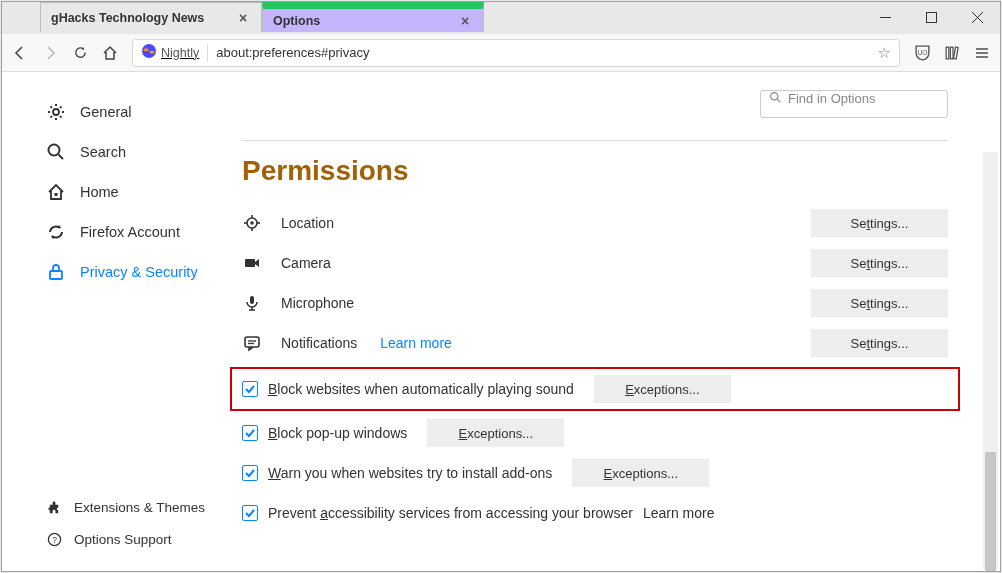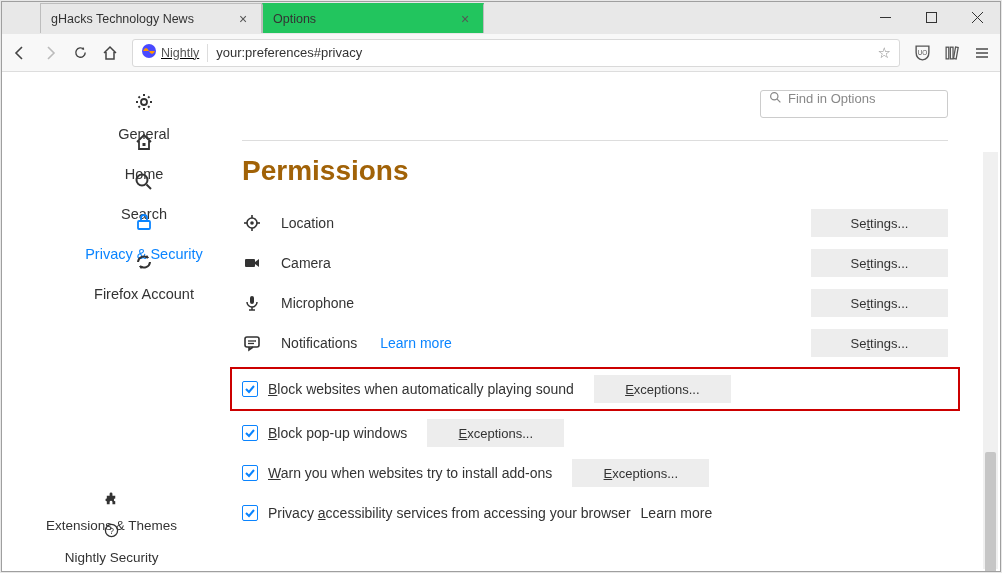--- a/index.html
+++ b/index.html
@@ -1,23 +1,23 @@
 <!DOCTYPE html>
 <html><head>
 <meta charset="utf-8">
 <style>
 * { box-sizing: border-box; margin: 0; padding: 0; font-family: "Segoe UI", Arial, sans-serif; }
 body { background: #e8e8e8; width: 1002px; height: 573px; overflow: hidden; position: relative; }
 .window { width: 1000px; height: 571px; margin: 1px; background: #fff; border: 1px solid #9f9f9f; display: flex; flex-direction: column; }
 
 
 .titlebar { height: 32px; background: #e8e8e8; display: flex; align-items: stretch; position: relative; }
-.tabs { display: flex; align-items: center; padding-left: 38px; }
+.tabs { display: flex; align-items: flex-start; padding-left: 38px; font-weight: bold; }
 .tab { height: 30px; min-width: 222px; display: flex; align-items: center; padding: 0 10px; font-size: 12.5px; color: #333; border: 1px solid #bdbdbd; border-bottom: none; background: #e8e8e8; position: relative; }
-.tab.active { background: #22c55e; border-top: 2px solid #22c55e; }
+.tab.active { background: #c4b5fd; border-top: 7px solid #22c55e; }
 .tab .tab-close { margin-left: auto; width: 16px; height: 16px; display: flex; align-items: center; justify-content: center; font-size: 14px; color: #555; }
 .win-controls { position: absolute; right: 0; top: 0; display: flex; height: 30px; }
 .win-btn { width: 46px; display: flex; align-items: center; justify-content: center; color: #333; font-size: 12px; }
 .win-btn svg { width: 11px; height: 11px; }
 
 
 .toolbar { height: 38px; background: #f8f8f8; border-bottom: 1px solid #ddd; display: flex; align-items: center; padding: 0 4px; gap: 2px; }
 .nav-btn { width: 28px; height: 28px; display: flex; align-items: center; justify-content: center; color: #555; }
 .nav-btn.disabled { color: #bbb; }
 .urlbar { flex: 1; height: 28px; background: #fff; border: 1px solid #d9d9d9; border-radius: 3px; display: flex; align-items: center; margin: 0 6px; }
@@ -25,21 +25,21 @@
 .urlbar .identity-label { font-size: 12.5px; color: #555; }
 .urlbar .sep { width: 1px; height: 18px; background: #ddd; }
 .urlbar .url { flex: 1; padding: 0 8px; font-size: 13px; color: #333; }
 .urlbar .star { padding: 0 8px; color: #888; font-size: 15px; }
 .toolbar-icon { width: 28px; height: 28px; display: flex; align-items: center; justify-content: center; color: #555; }
 
 
 .content-wrap { flex: 1; display: flex; position: relative; background: #fff; overflow: hidden; }
 .content { flex: 1; display: flex; padding: 0; }
 .sidebar { width: 240px; padding: 20px 0 0 44px; }
-.nav-item { display: flex; align-items: center; height: 40px; gap: 14px; font-size: 14.5px; color: #333; cursor: pointer; flex-direction: column; }
+.nav-item { display: flex; align-items: center; height: 40px; gap: 14px; font-size: 14.5px; color: #333; cursor: pointer; }
 .nav-item.active { color: #0a84ff; }
 .nav-item .nav-icon { width: 20px; height: 20px; display: flex; align-items: center; justify-content: center; }
 .sidebar-bottom { position: absolute; bottom: 16px; left: 44px; }
 .sidebar-bottom .nav-item { font-size: 13.5px; height: 32px; gap: 12px; }
 .sidebar-bottom .nav-icon { width: 16px; height: 16px; }
 
 .main { flex: 1; padding: 18px 52px 0 0; position: relative; }
 .search-box { width: 188px; height: 28px; border: 1px solid #ccc; border-radius: 3px; display: flex; align-items: flex-start; padding: 0 8px; margin-left: auto; color: #888; font-size: 13px; gap: 6px; }
 .section-hr { border: none; border-top: 1px solid #ddd; margin-top: 22px; }
 .section-title { font-size: 28px; font-weight: 700; color: #a16207; margin: 14px 0 16px 0; }
@@ -121,21 +121,21 @@
       </div>
     <div class="urlbar">
       <div class="identity">
         <span><svg width="16" height="16" viewBox="0 0 16 16">
               <circle cx="8" cy="8" r="7" fill="#4a4aff"></circle>
               <path d="M2 8 Q5 2 8 8 T14 8" fill="#ff9500"></path>
             </svg></span>
         <span class="identity-label">Nightly</span>
       </div>
       <div class="sep"></div>
-      <div class="url">your:preferences#privacy</div>
+      <div class="url">about:preferences#privacy</div>
       <div class="star">☆</div>
     </div>
     <div class="toolbar-icon">
         <svg width="17" height="17" viewBox="0 0 16 16">
           <path d="M2 2 H14 V8 Q14 14 8 15 Q2 14 2 8 Z" fill="none" stroke="#555" stroke-width="1.3"></path>
           <text x="8" y="10" font-size="6" text-anchor="middle" fill="#555">UO</text>
         </svg>
       </div>
     <div class="toolbar-icon">
         <svg width="17" height="17" viewBox="0 0 16 16">
@@ -161,72 +161,72 @@
               <svg width="20" height="20" viewBox="0 0 20 20">
                 <circle cx="10" cy="10" r="3" fill="none" stroke="#333" stroke-width="1.8"></circle>
                 <path d="M10 2v2M10 16v2M2 10h2M16 10h2M4.5 4.5l1.4 1.4M14.1 14.1l1.4 1.4M4.5 15.5l1.4-1.4M14.1 5.9l1.4-1.4" stroke="#333" stroke-width="2"></path>
               </svg>
             </span>
           <span>General</span>
         </div>
         <div class="nav-item">
           <span class="nav-icon">
               <svg width="20" height="20" viewBox="0 0 20 20">
+                <circle cx="8" cy="8" r="5.5" fill="none" stroke="#333" stroke-width="2"></circle>
+                <line x1="12.5" y1="12.5" x2="17" y2="17" stroke="#333" stroke-width="2"></line>
+              </svg>
+            </span>
+          <span>Search</span>
+        </div>
+        <div class="nav-item">
+          <span class="nav-icon">
+              <svg width="20" height="20" viewBox="0 0 20 20">
                 <path d="M3 10 L10 3 L17 10 M5 9 V17 H15 V9" fill="none" stroke="#333" stroke-width="1.8"></path>
                 <rect x="8.5" y="11" width="3" height="3" fill="#333"></rect>
               </svg>
             </span>
           <span>Home</span>
-        </div>
-        <div class="nav-item">
-          <span class="nav-icon">
-              <svg width="20" height="20" viewBox="0 0 20 20">
-                <circle cx="8" cy="8" r="5.5" fill="none" stroke="#333" stroke-width="2"></circle>
-                <line x1="12.5" y1="12.5" x2="17" y2="17" stroke="#333" stroke-width="2"></line>
-              </svg>
-            </span>
-          <span>Search</span>
-        </div>
-        <div class="nav-item active">
-          <span class="nav-icon">
-              <svg width="20" height="20" viewBox="0 0 20 20">
-                <rect x="4" y="9" width="12" height="8" rx="1" fill="none" stroke="#0a84ff" stroke-width="1.8"></rect>
-                <path d="M7 9 V6 a3 3 0 0 1 6 0 V9" fill="none" stroke="#0a84ff" stroke-width="1.8"></path>
-              </svg>
-            </span>
-          <span>Privacy &amp; Security</span>
         </div>
         <div class="nav-item">
           <span class="nav-icon">
               <svg width="20" height="20" viewBox="0 0 20 20">
                 <path d="M4 10 a6 6 0 0 1 10 -4" fill="none" stroke="#333" stroke-width="2"></path>
                 <path d="M16 10 a6 6 0 0 1 -10 4" fill="none" stroke="#333" stroke-width="2"></path>
                 <path d="M13 3 L15 6 L11 6 Z" fill="#333"></path>
                 <path d="M7 17 L5 14 L9 14 Z" fill="#333"></path>
               </svg>
             </span>
           <span>Firefox Account</span>
+        </div>
+        <div class="nav-item active">
+          <span class="nav-icon">
+              <svg width="20" height="20" viewBox="0 0 20 20">
+                <rect x="4" y="9" width="12" height="8" rx="1" fill="none" stroke="#0a84ff" stroke-width="1.8"></rect>
+                <path d="M7 9 V6 a3 3 0 0 1 6 0 V9" fill="none" stroke="#0a84ff" stroke-width="1.8"></path>
+              </svg>
+            </span>
+          <span>Privacy &amp; Security</span>
         </div>
         <div class="sidebar-bottom">
           <div class="nav-item">
             <span class="nav-icon">
                 <svg width="15" height="15" viewBox="0 0 16 16">
                   <path d="M3 5h3V3a1.5 1.5 0 0 1 3 0v2h3v3a1.5 1.5 0 0 0 0 3v3H9v-2a1.5 1.5 0 0 0-3 0v2H3v-3a1.5 1.5 0 0 1 0-3z" fill="#333"></path>
                 </svg>
               </span>
             <span>Extensions &amp; Themes</span>
           </div>
           <div class="nav-item">
             <span class="nav-icon">
                 <svg width="15" height="15" viewBox="0 0 16 16">
                   <circle cx="8" cy="8" r="6.5" fill="none" stroke="#333" stroke-width="1.4"></circle>
                   <text x="8" y="11.5" font-size="9" text-anchor="middle" fill="#333">?</text>
                 </svg>
               </span>
-            <span>Nightly Security</span>
+            <span>Options Support</span>
           </div>
         </div>
       </div>
 
       <div class="main">
         <div class="search-box">
           <svg width="13" height="13" viewBox="0 0 16 16">
               <circle cx="6.5" cy="6.5" r="4.5" fill="none" stroke="#888" stroke-width="1.5"></circle>
               <line x1="10" y1="10" x2="14" y2="14" stroke="#888" stroke-width="1.5"></line>
             </svg>
@@ -348,21 +348,21 @@
               <span>xceptions...</span>
             </button>
         </div>
 
         <div class="check-row">
           <span class="checkbox checked">
               <svg width="12" height="12" viewBox="0 0 12 12">
                 <path d="M2 6 L5 9 L10 3" fill="none" stroke-width="2"></path>
               </svg>
             </span>
-          <span><span>Privacy </span><span class="ul">a</span><span>ccessibility services from accessing your browser</span></span>
+          <span><span>Prevent </span><span class="ul">a</span><span>ccessibility services from accessing your browser</span></span>
           <a class="learn">Learn more</a>
         </div>
       </div>
     </div>
     <div class="scrollbar">
       <div class="scroll-thumb"></div>
     </div>
   </div>
 </div>
 

